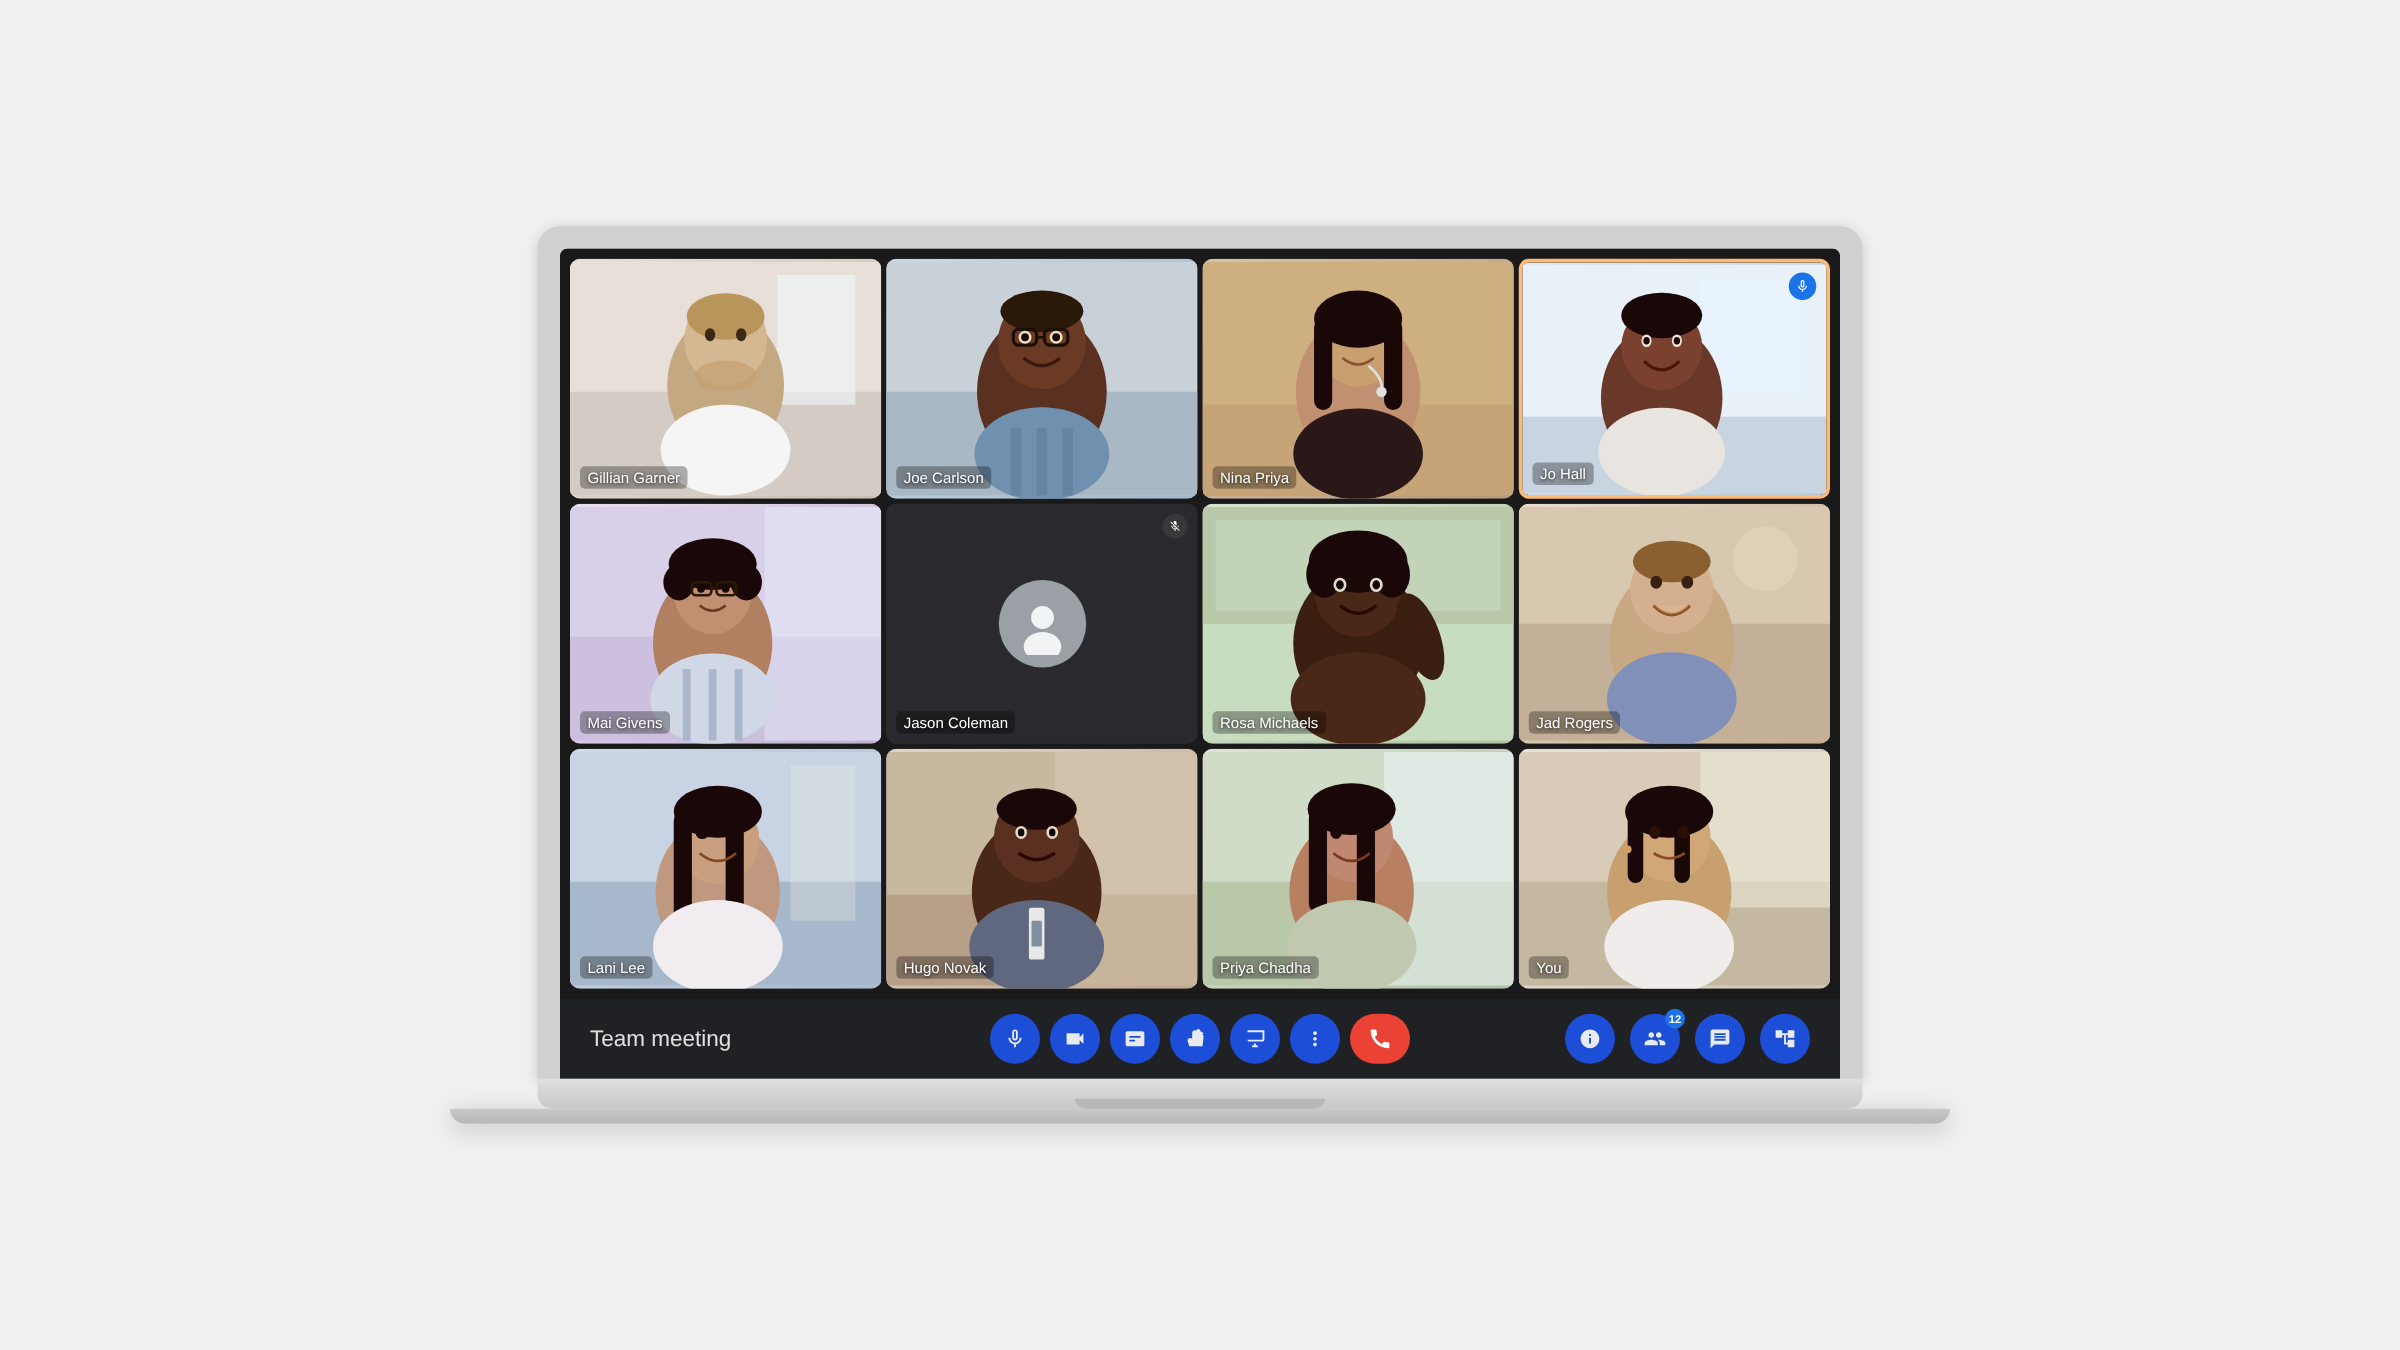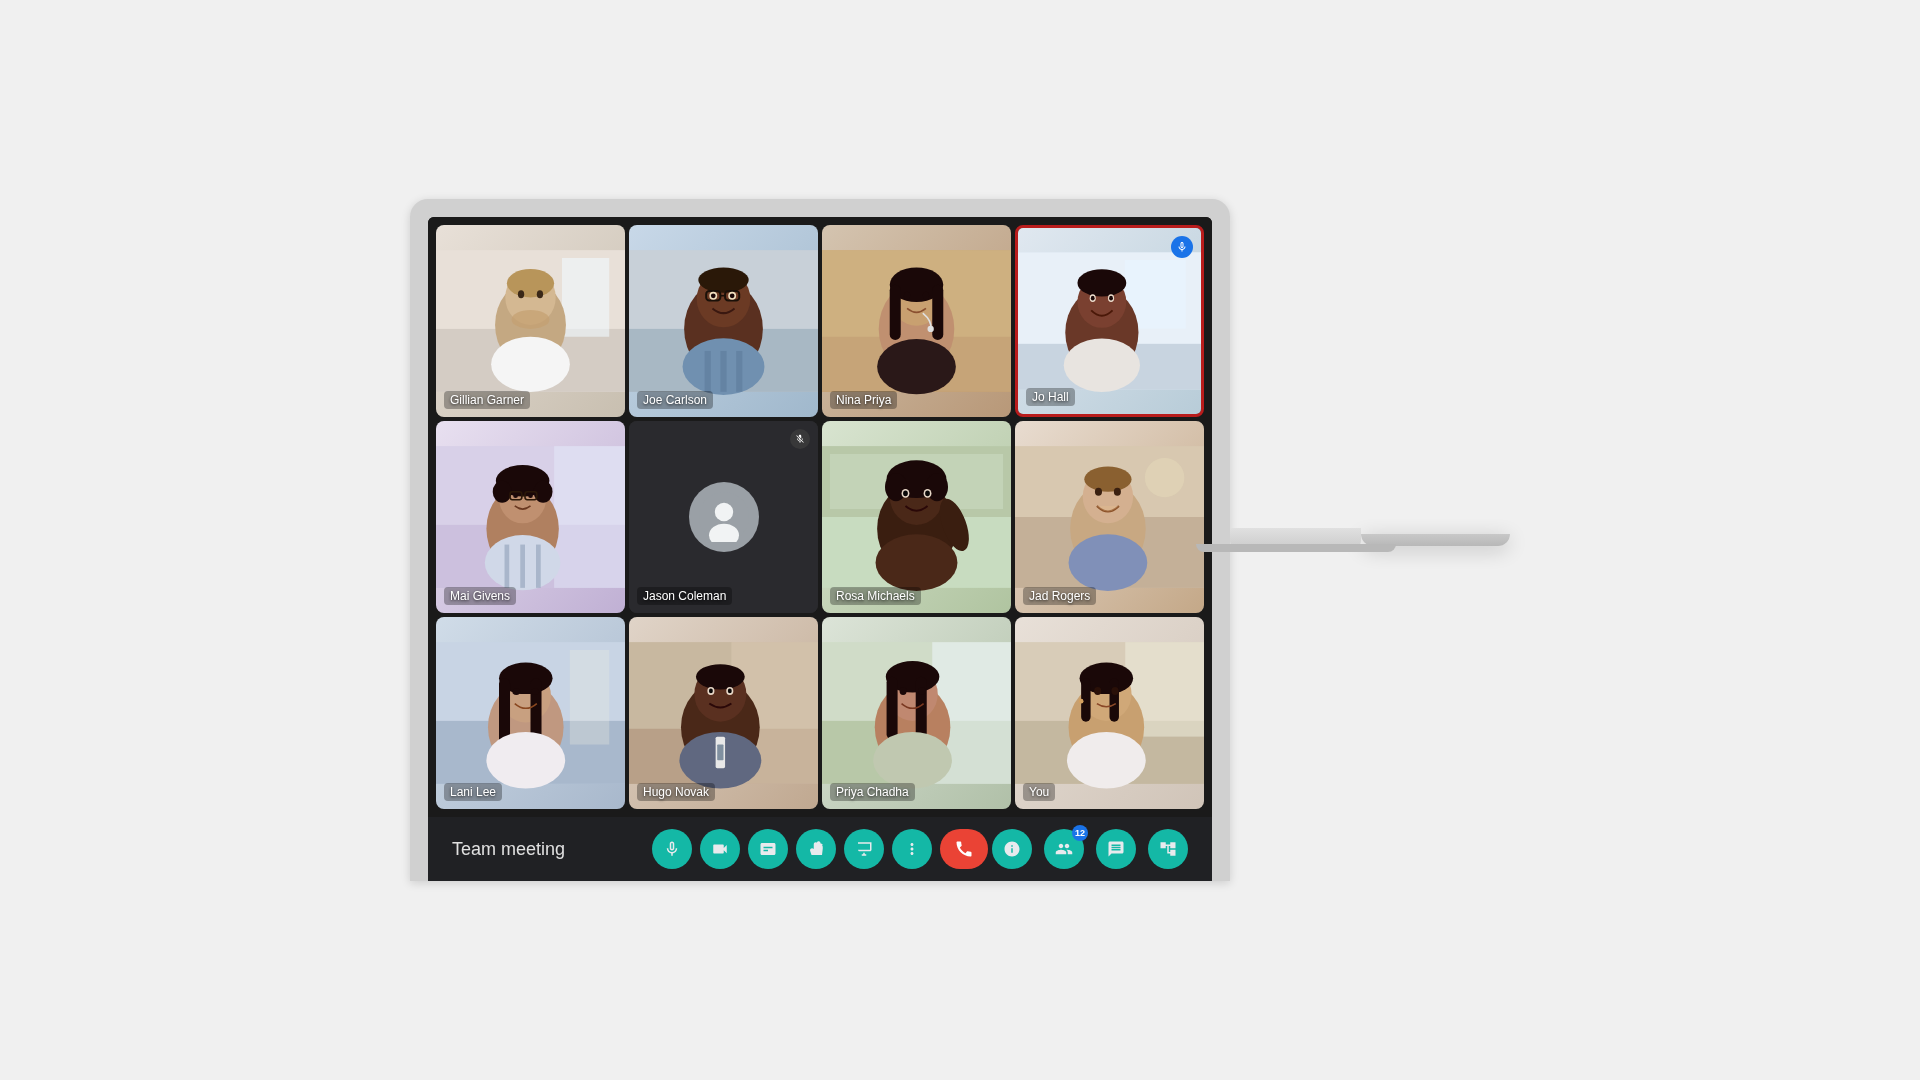--- a/index.html
+++ b/index.html
@@ -10,21 +10,21 @@
       justify-content: center;
       width: 1920px;
       height: 1080px;
       font-family: 'Google Sans', Arial, sans-serif;
     }
 
     .laptop-wrapper {
       position: relative;
       width: 1100px;
       display: flex;
-      flex-direction: row;
+      flex-direction: column;
       align-items: center;
     }
 
     .laptop-screen-outer {
       background: #d0d0d0;
       border-radius: 18px 18px 0 0;
       padding: 18px 18px 0 18px;
       width: 1060px;
       box-shadow: 0 2px 10px rgba(0,0,0,0.15);
     }
@@ -47,21 +47,21 @@
     }
 
     .video-tile {
       position: relative;
       border-radius: 8px;
       overflow: hidden;
       background: #2d2d2d;
     }
 
     .video-tile.active-speaker {
-      border: 3px solid #b91c1c;
+      border: 3px solid #fdba74;
     }
 
     .tile-bg {
       width: 100%;
       height: 100%;
       display: flex;
       align-items: center;
       justify-content: center;
       position: relative;
     }
@@ -168,21 +168,21 @@
       align-items: center;
       gap: 12px;
       min-width: 200px;
       justify-content: flex-end;
     }
 
     .tool-btn {
       width: 40px;
       height: 40px;
       border-radius: 50%;
-      background: #14b8a6;
+      background: #1d4ed8;
       border: none;
       cursor: pointer;
       display: flex;
       align-items: center;
       justify-content: center;
       color: #e8eaed;
       font-size: 16px;
       position: relative;
     }
 

